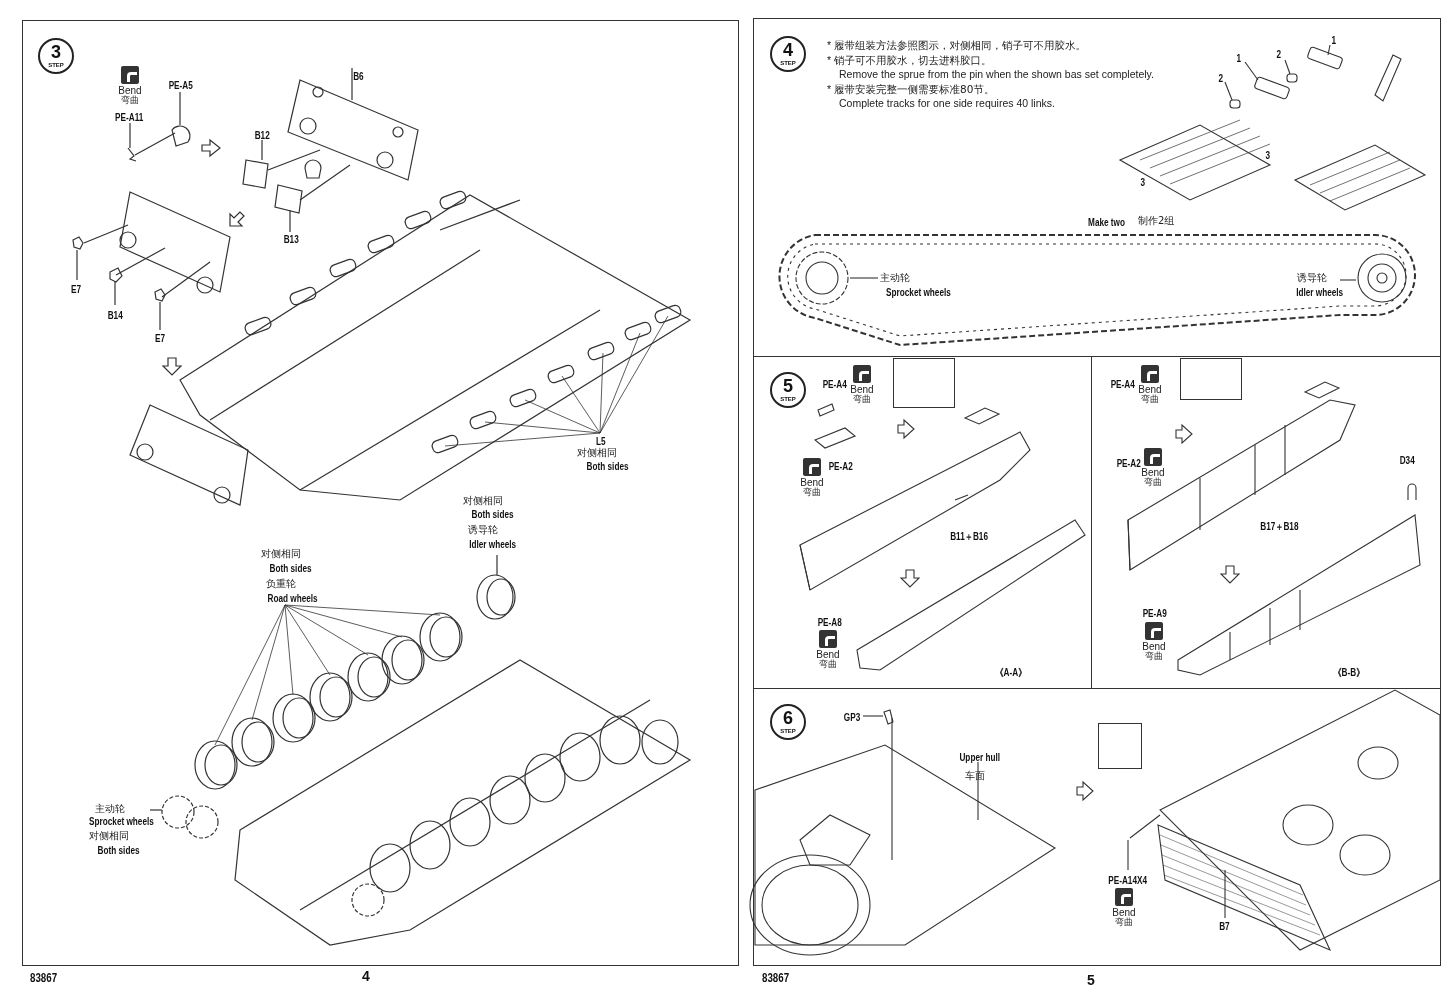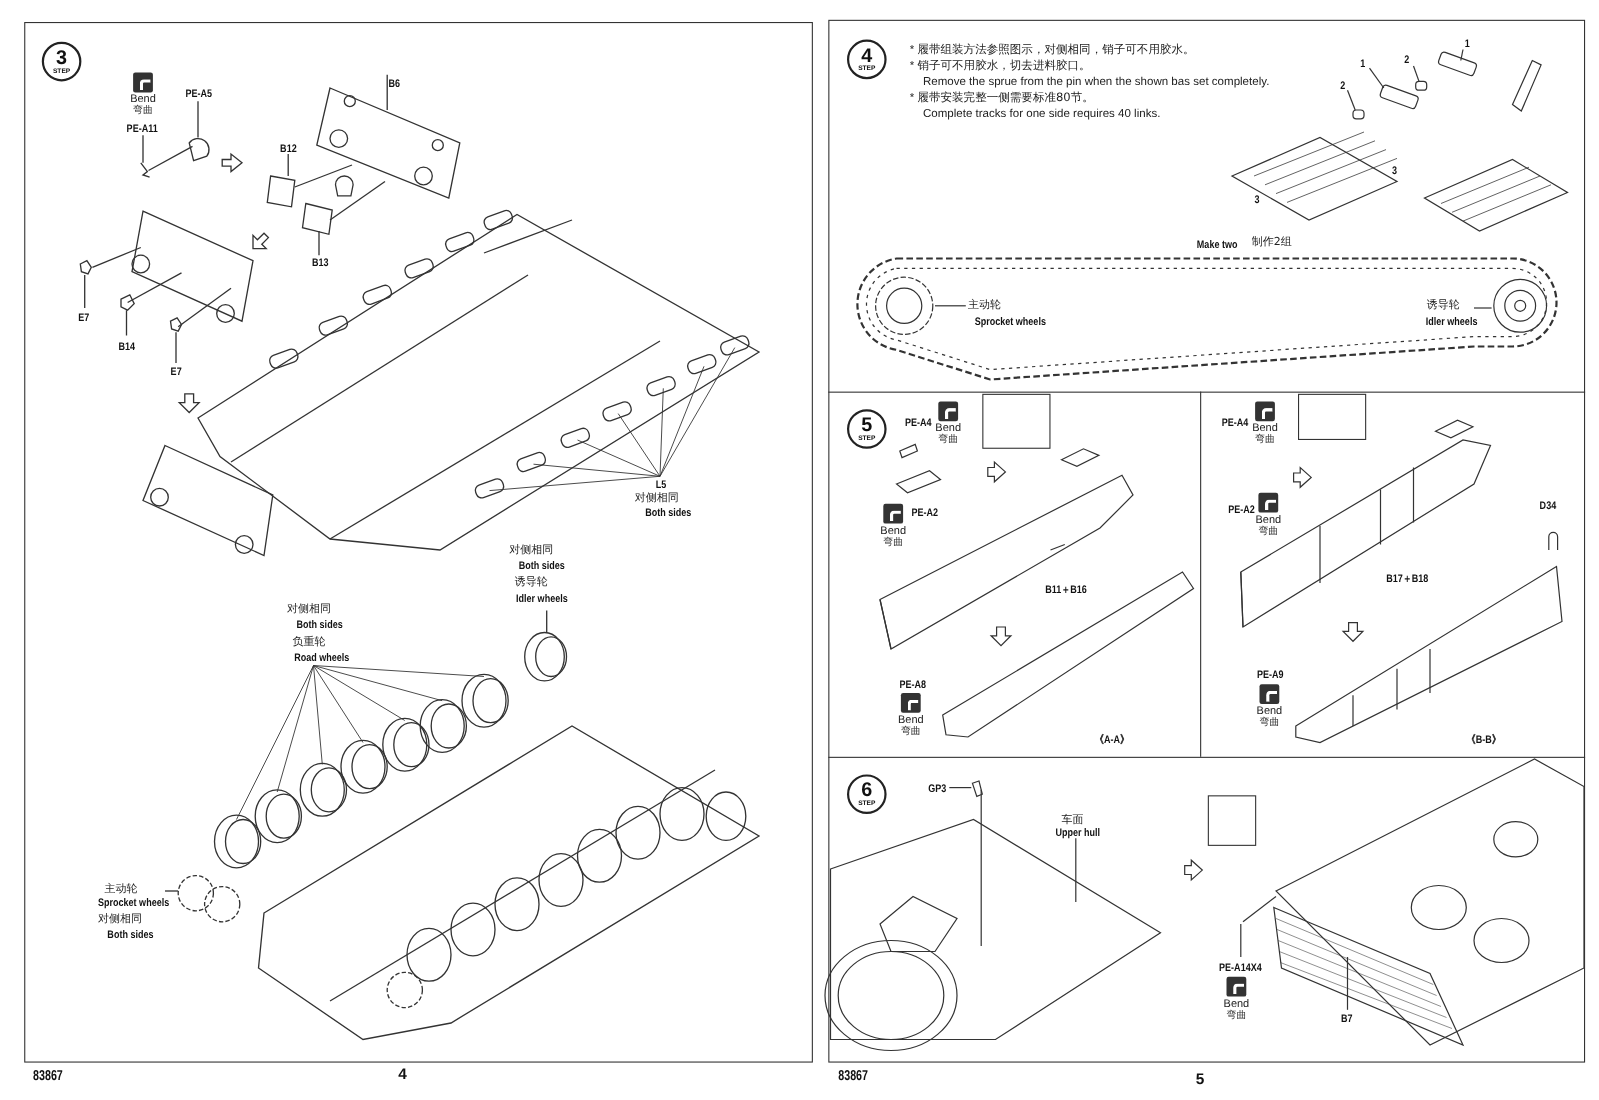--- a/index.html
+++ b/index.html
@@ -361,21 +361,21 @@
   <div class="bt">Bend</div>
   <div class="bc">弯曲</div>
 </div>
 <div class="lbl" style="left:1330px;top:667px;">《B-B》</div>
 
 <div class="step" style="left:770px;top:704px;">
   <span class="n">6</span>
   <span class="s">STEP</span>
 </div>
 <div class="lbl" style="left:842px;top:712px;">GP3</div>
-<div class="cn" style="left:965px;top:740px;">车面</div>
+<div class="cn" style="left:965px;top:770px;">车面</div>
 <div class="lbl" style="left:955px;top:752px;">Upper hull</div>
 <div class="callout" style="left:1098px;top:723px;width:44px;height:46px;"></div>
 <div class="lbl" style="left:1104px;top:875px;">PE-A14X4</div>
 <div class="bend" style="left:1104px;top:888px;">
   <div class="ico"></div>
   <div class="bt">Bend</div>
   <div class="bc">弯曲</div>
 </div>
 <div class="lbl" style="left:1218px;top:921px;">B7</div>
 

